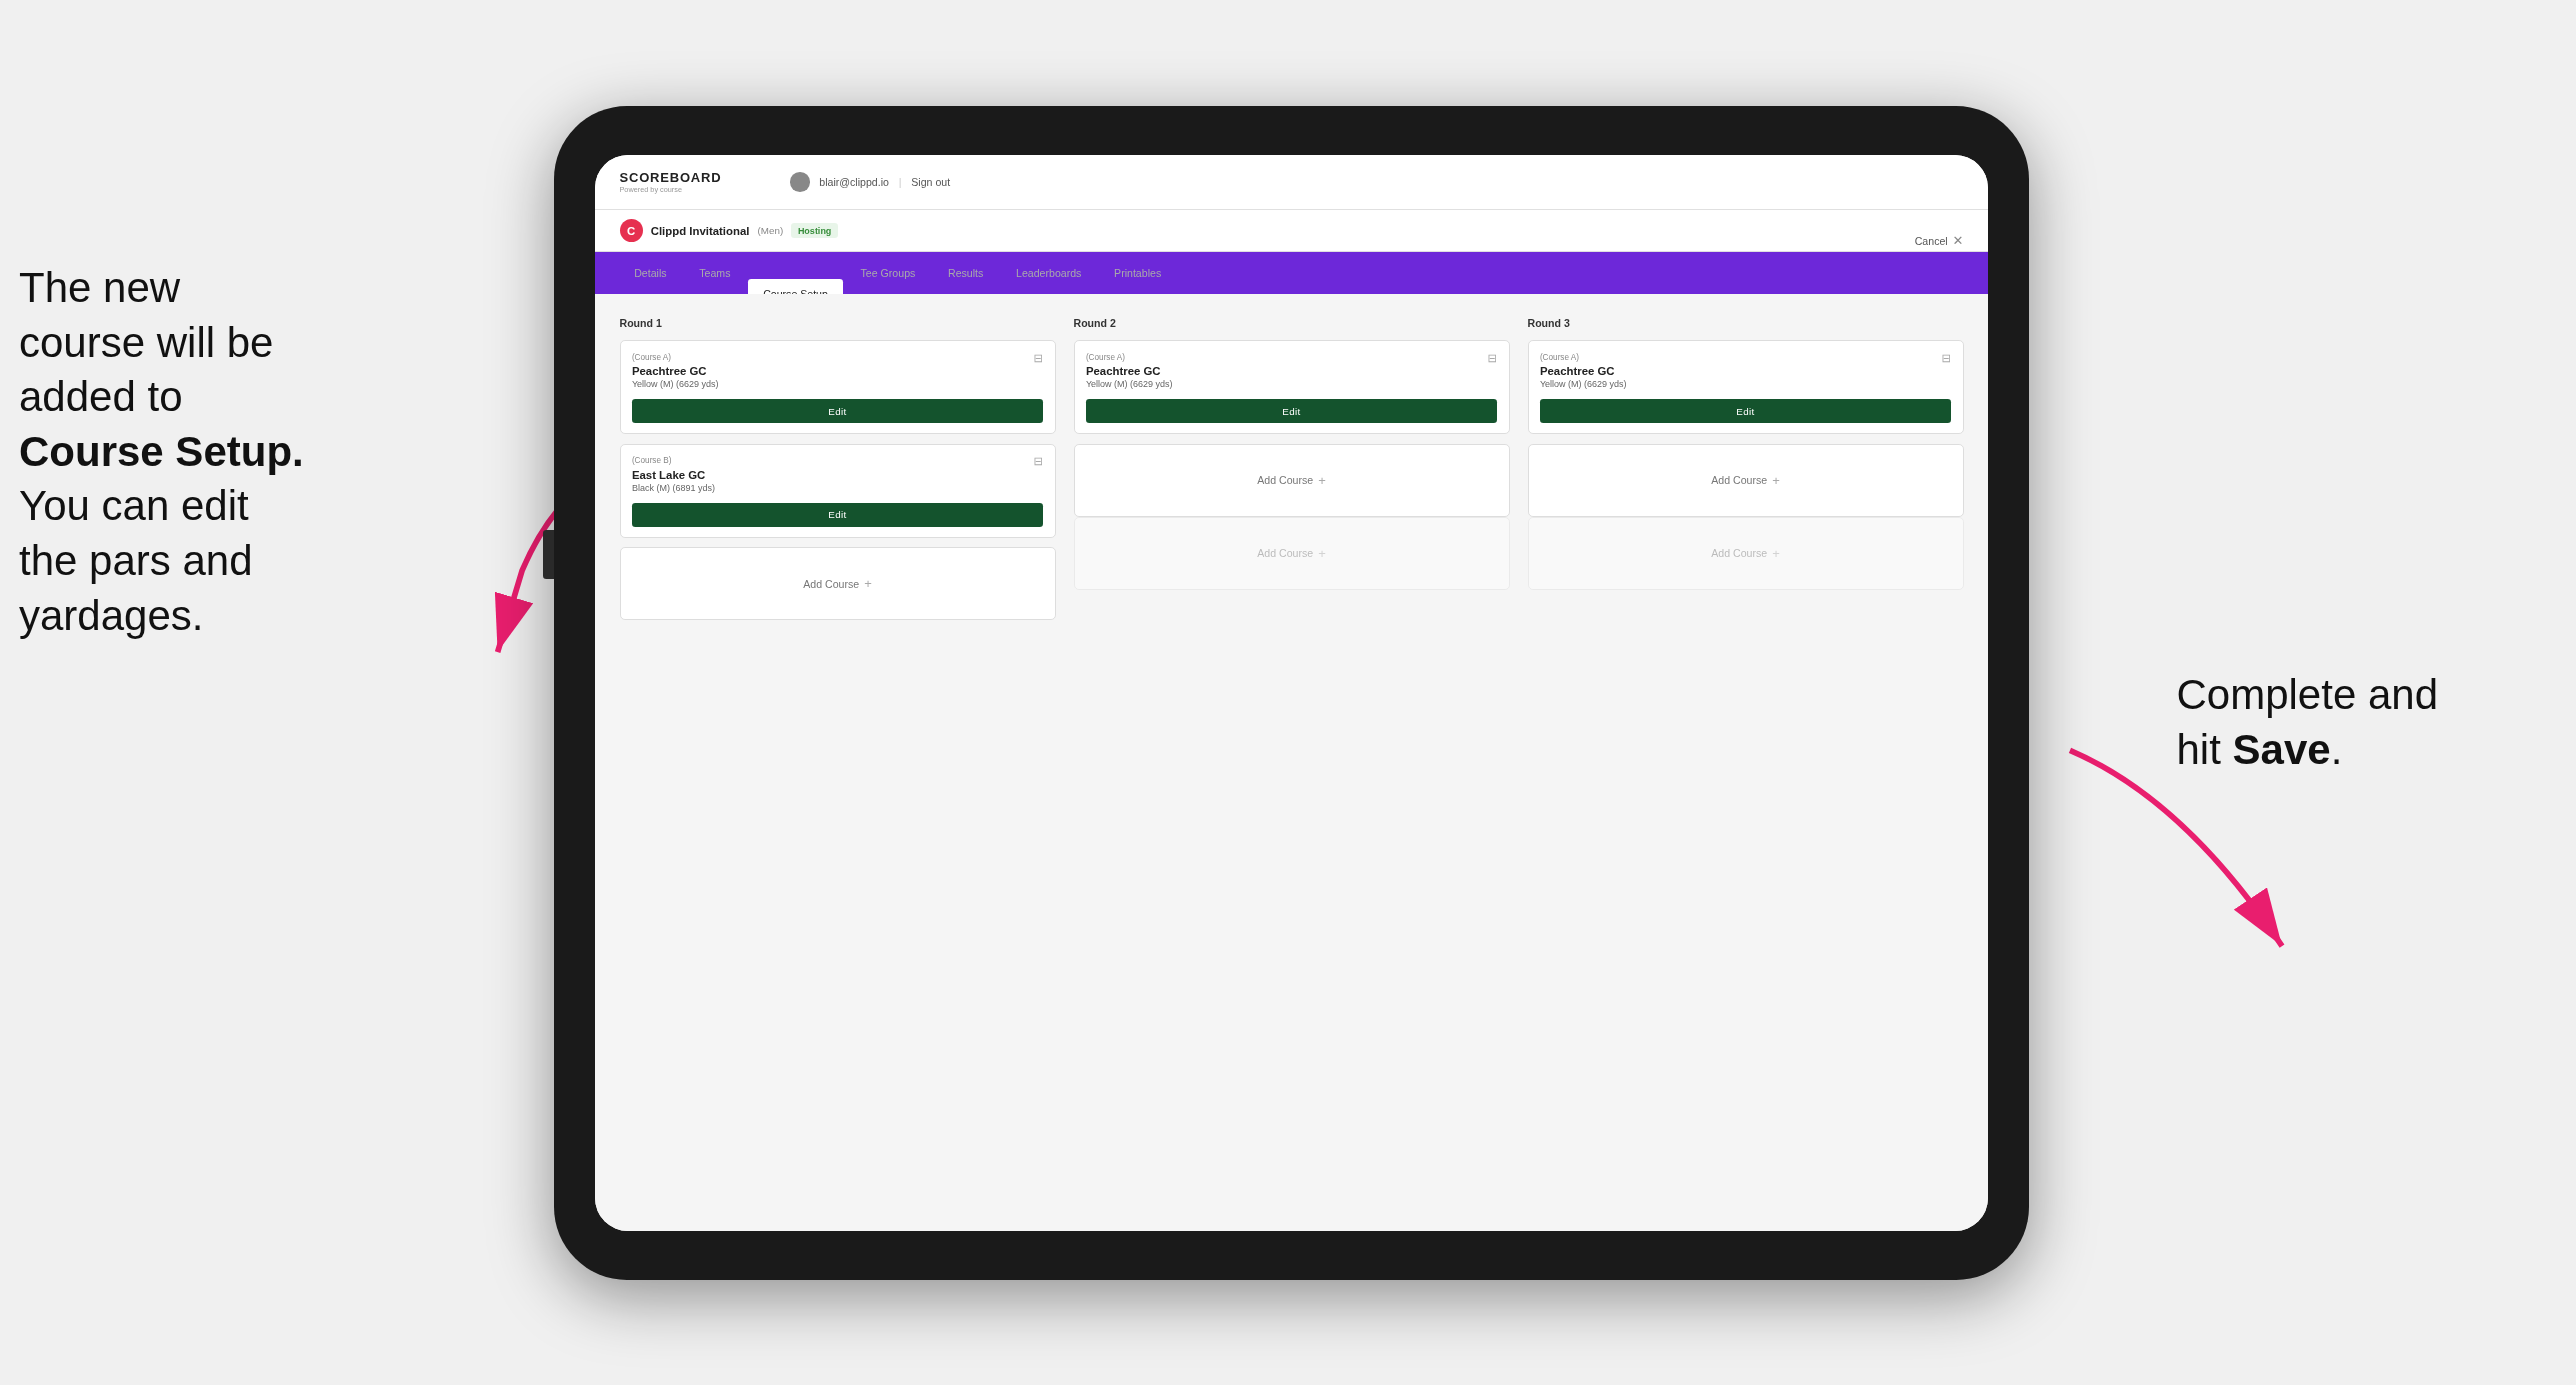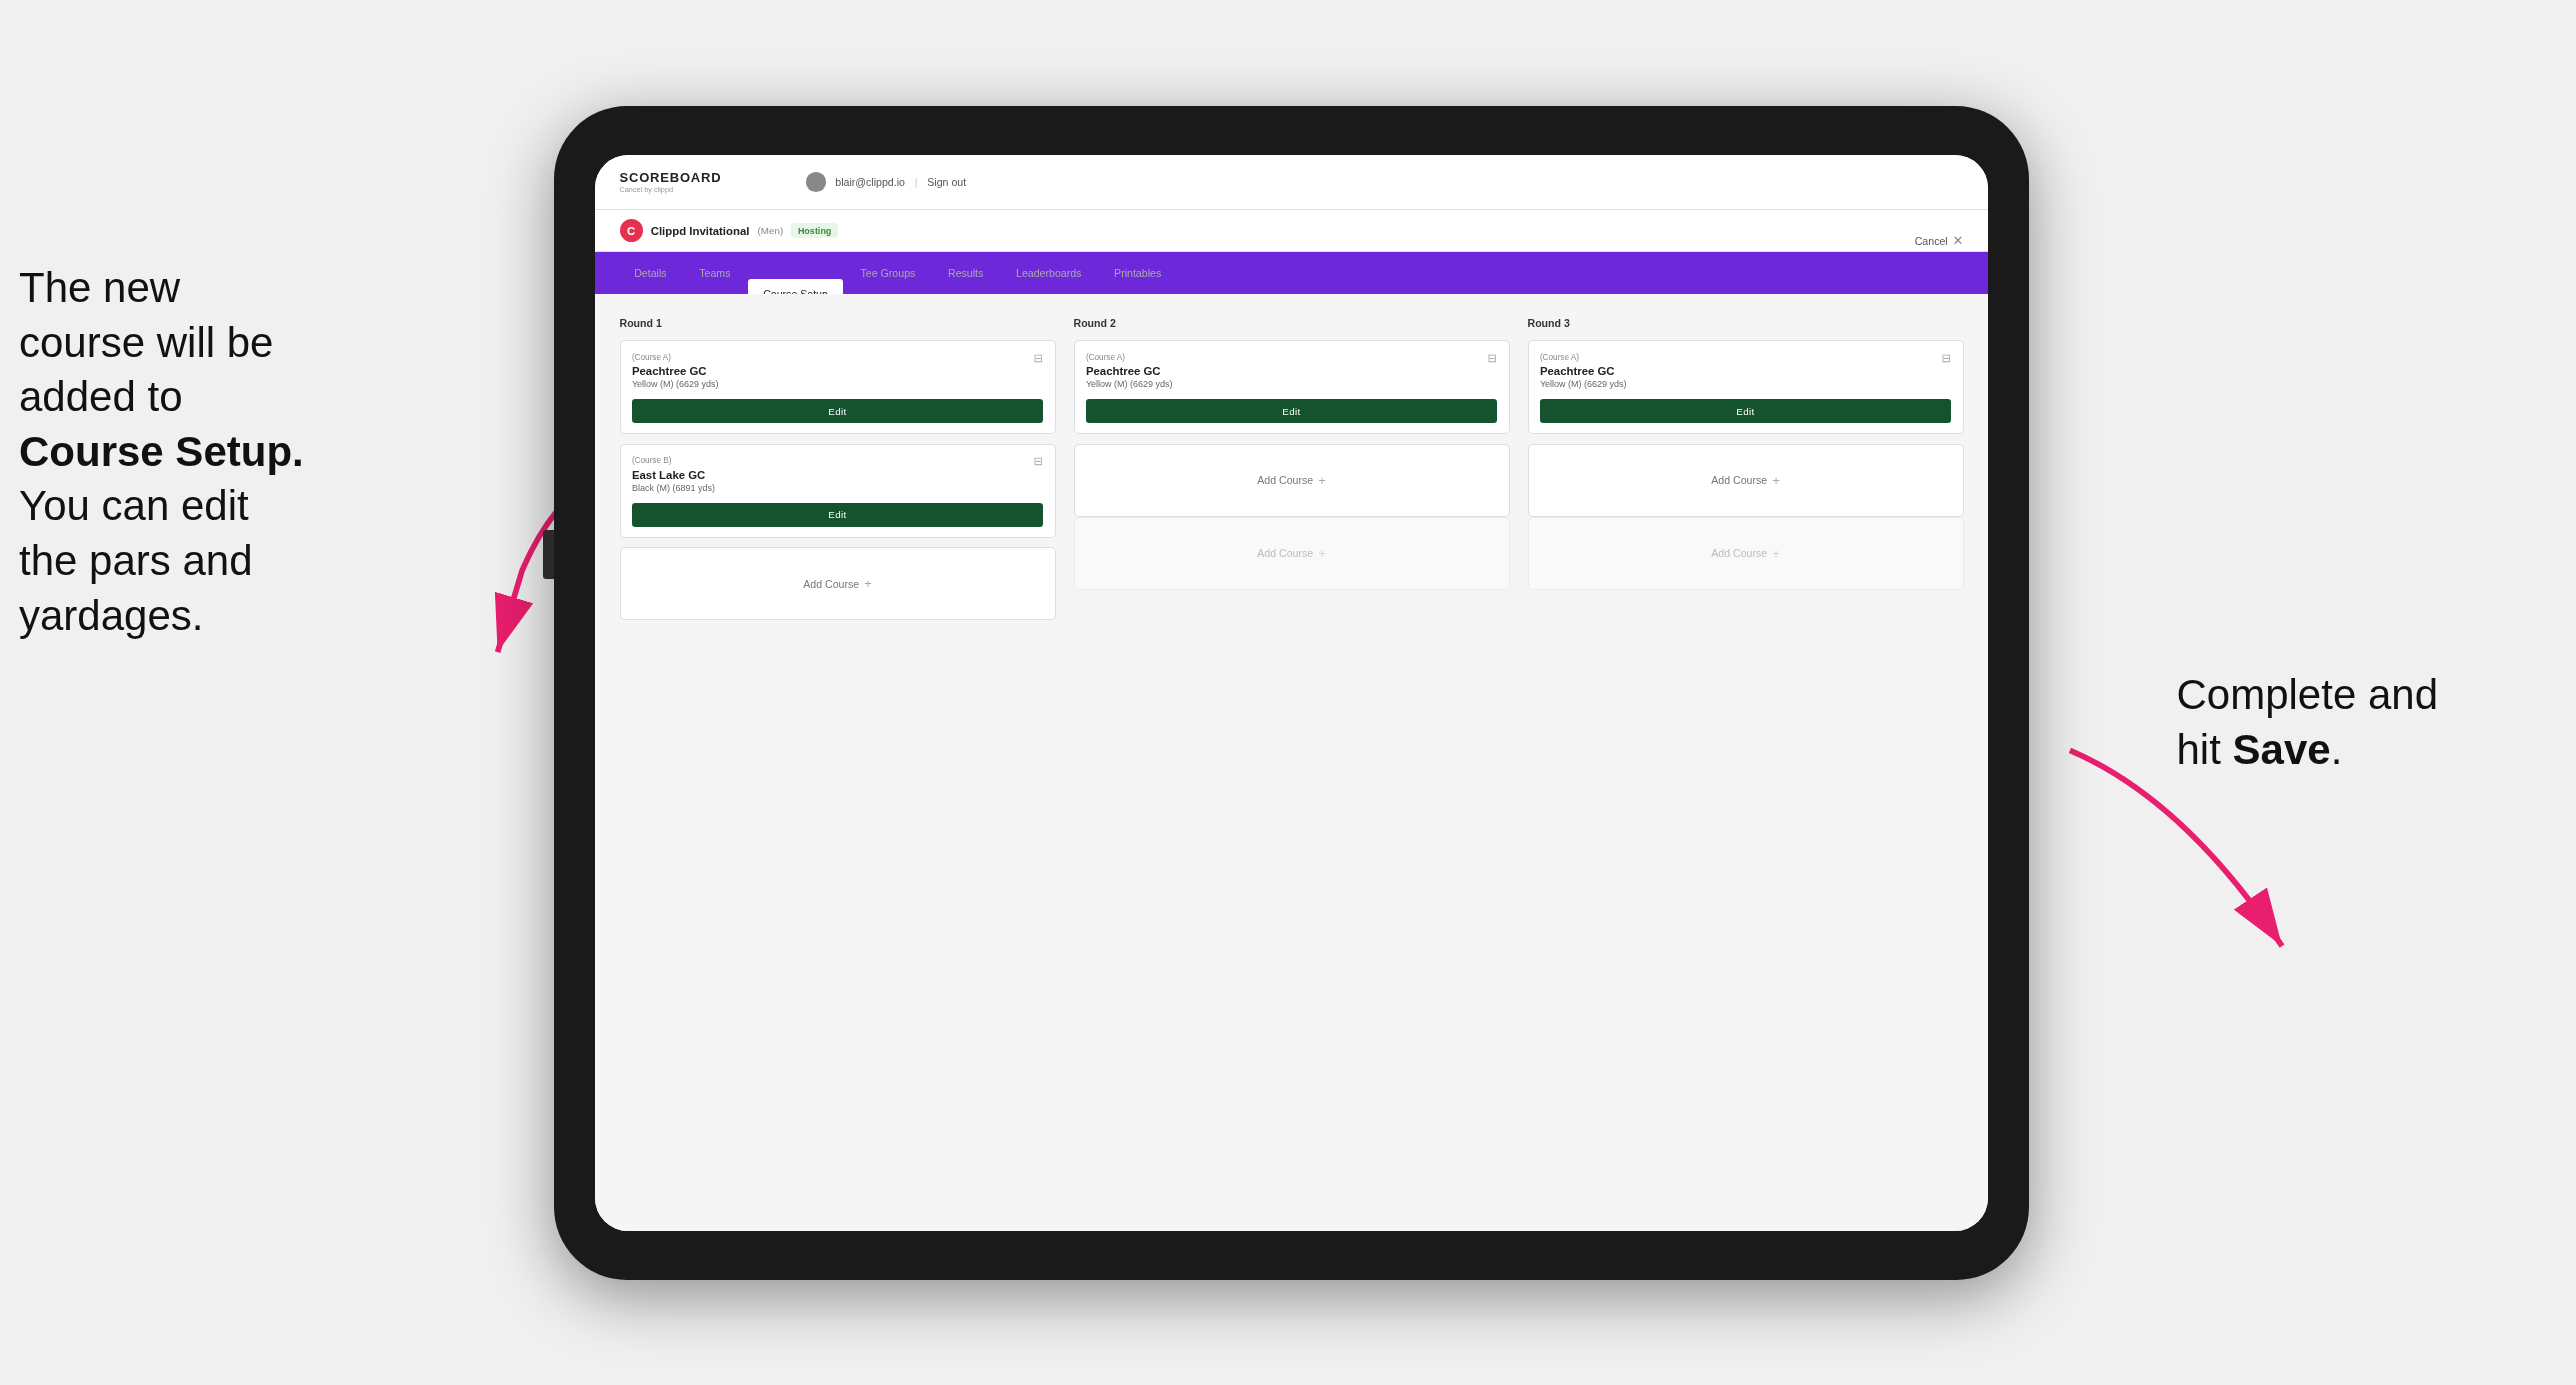--- a/index.html
+++ b/index.html
@@ -72,21 +72,21 @@
     }
 
     
     .top-nav {
       background: #fff;
       border-bottom: 0.8px solid #e0e0e0;
       padding: 0 24.5px;
       height: 55px;
       display: flex;
       align-items: center;
-      gap: 16px;
+      gap: 0;
       flex-shrink: 0;
     }
 
     .scoreboard-logo {
       display: flex;
       flex-direction: column;
       margin-right: 24.5px;
     }
     .scoreboard-logo .logo-title {
       font-size: 13px;
@@ -342,21 +342,21 @@
   </defs>
   <path d="M 60 20 Q 200 80 320 260" stroke="#e91e6e" stroke-width="7" fill="none" marker-end="url(#arrowhead-right)"></path>
 </svg>
 
 <div class="tablet-frame">
   <div class="tablet-screen">
 
     <div class="top-nav">
       <div class="scoreboard-logo">
         <span class="logo-title">SCOREBOARD</span>
-        <span class="logo-sub">Cancel by clippd</span>
+        <span class="logo-sub">Powered by course</span>
       </div>
       <div class="top-nav-right">
         <div class="user-dot"></div>
         <span>blair@clippd.io</span>
         <span style="color:#ccc">|</span>
         <span style="cursor:pointer;">Sign out</span>
       </div>
     </div>
 
     <div class="tournament-bar">

